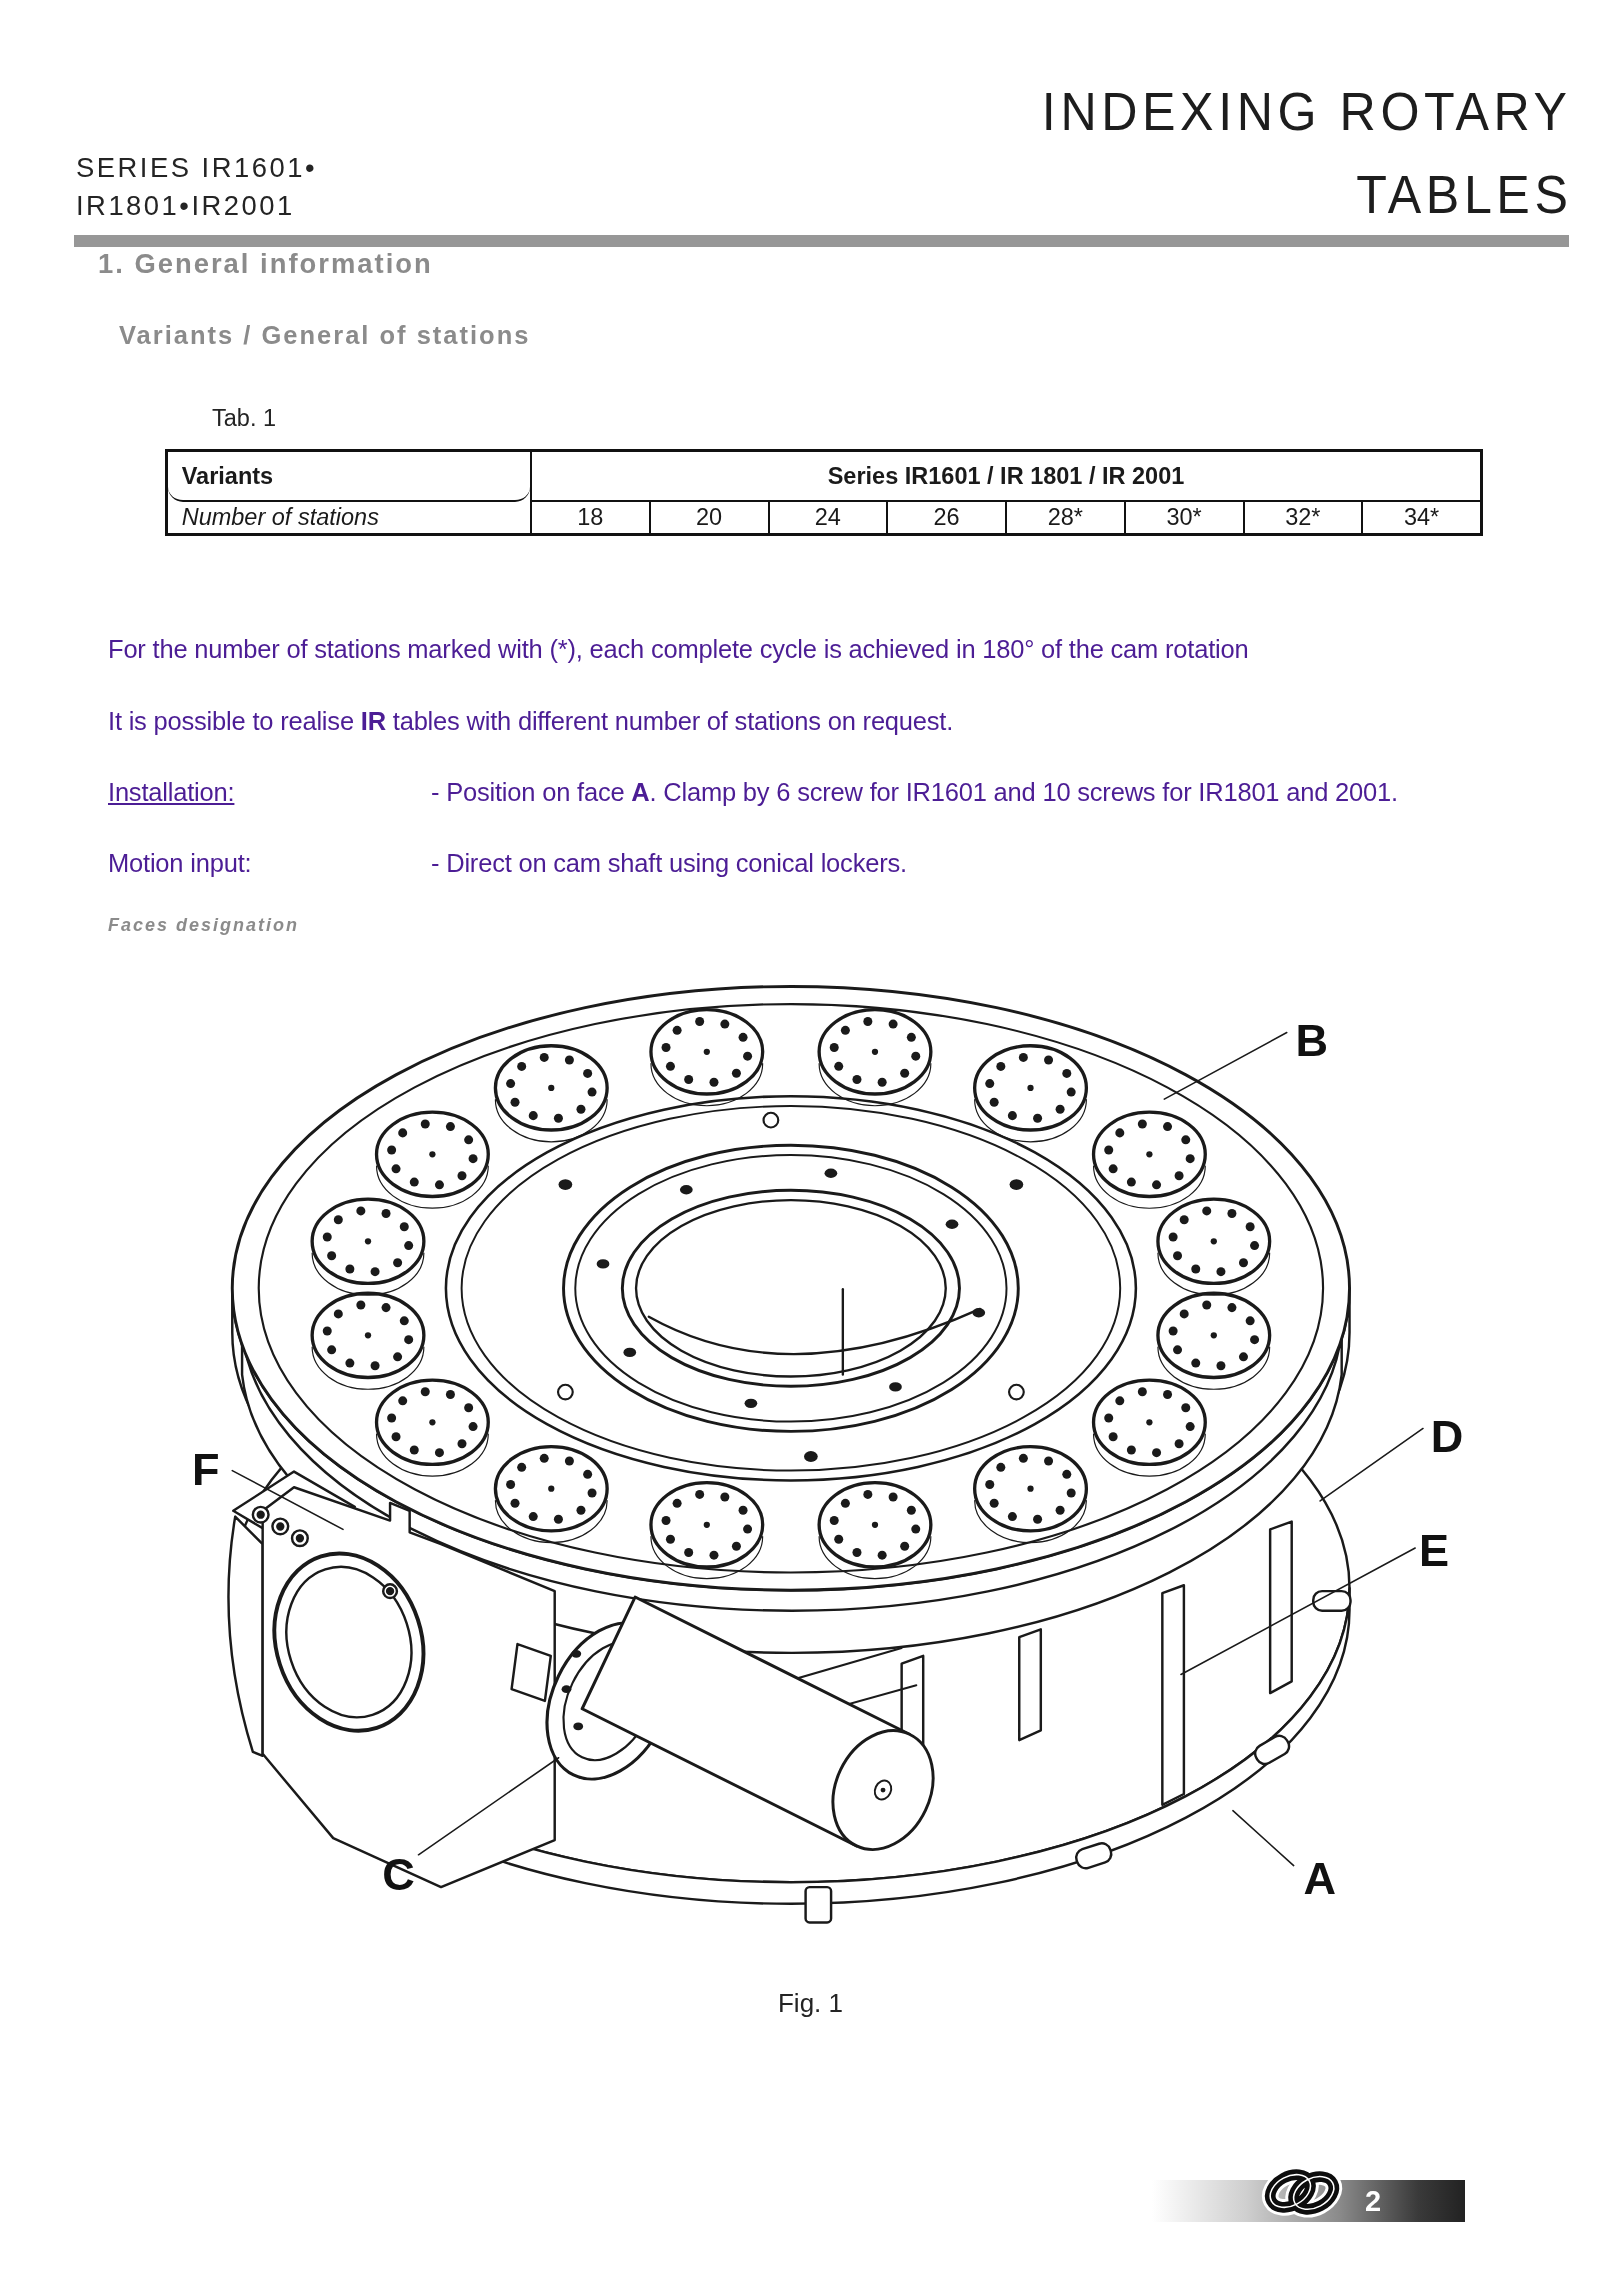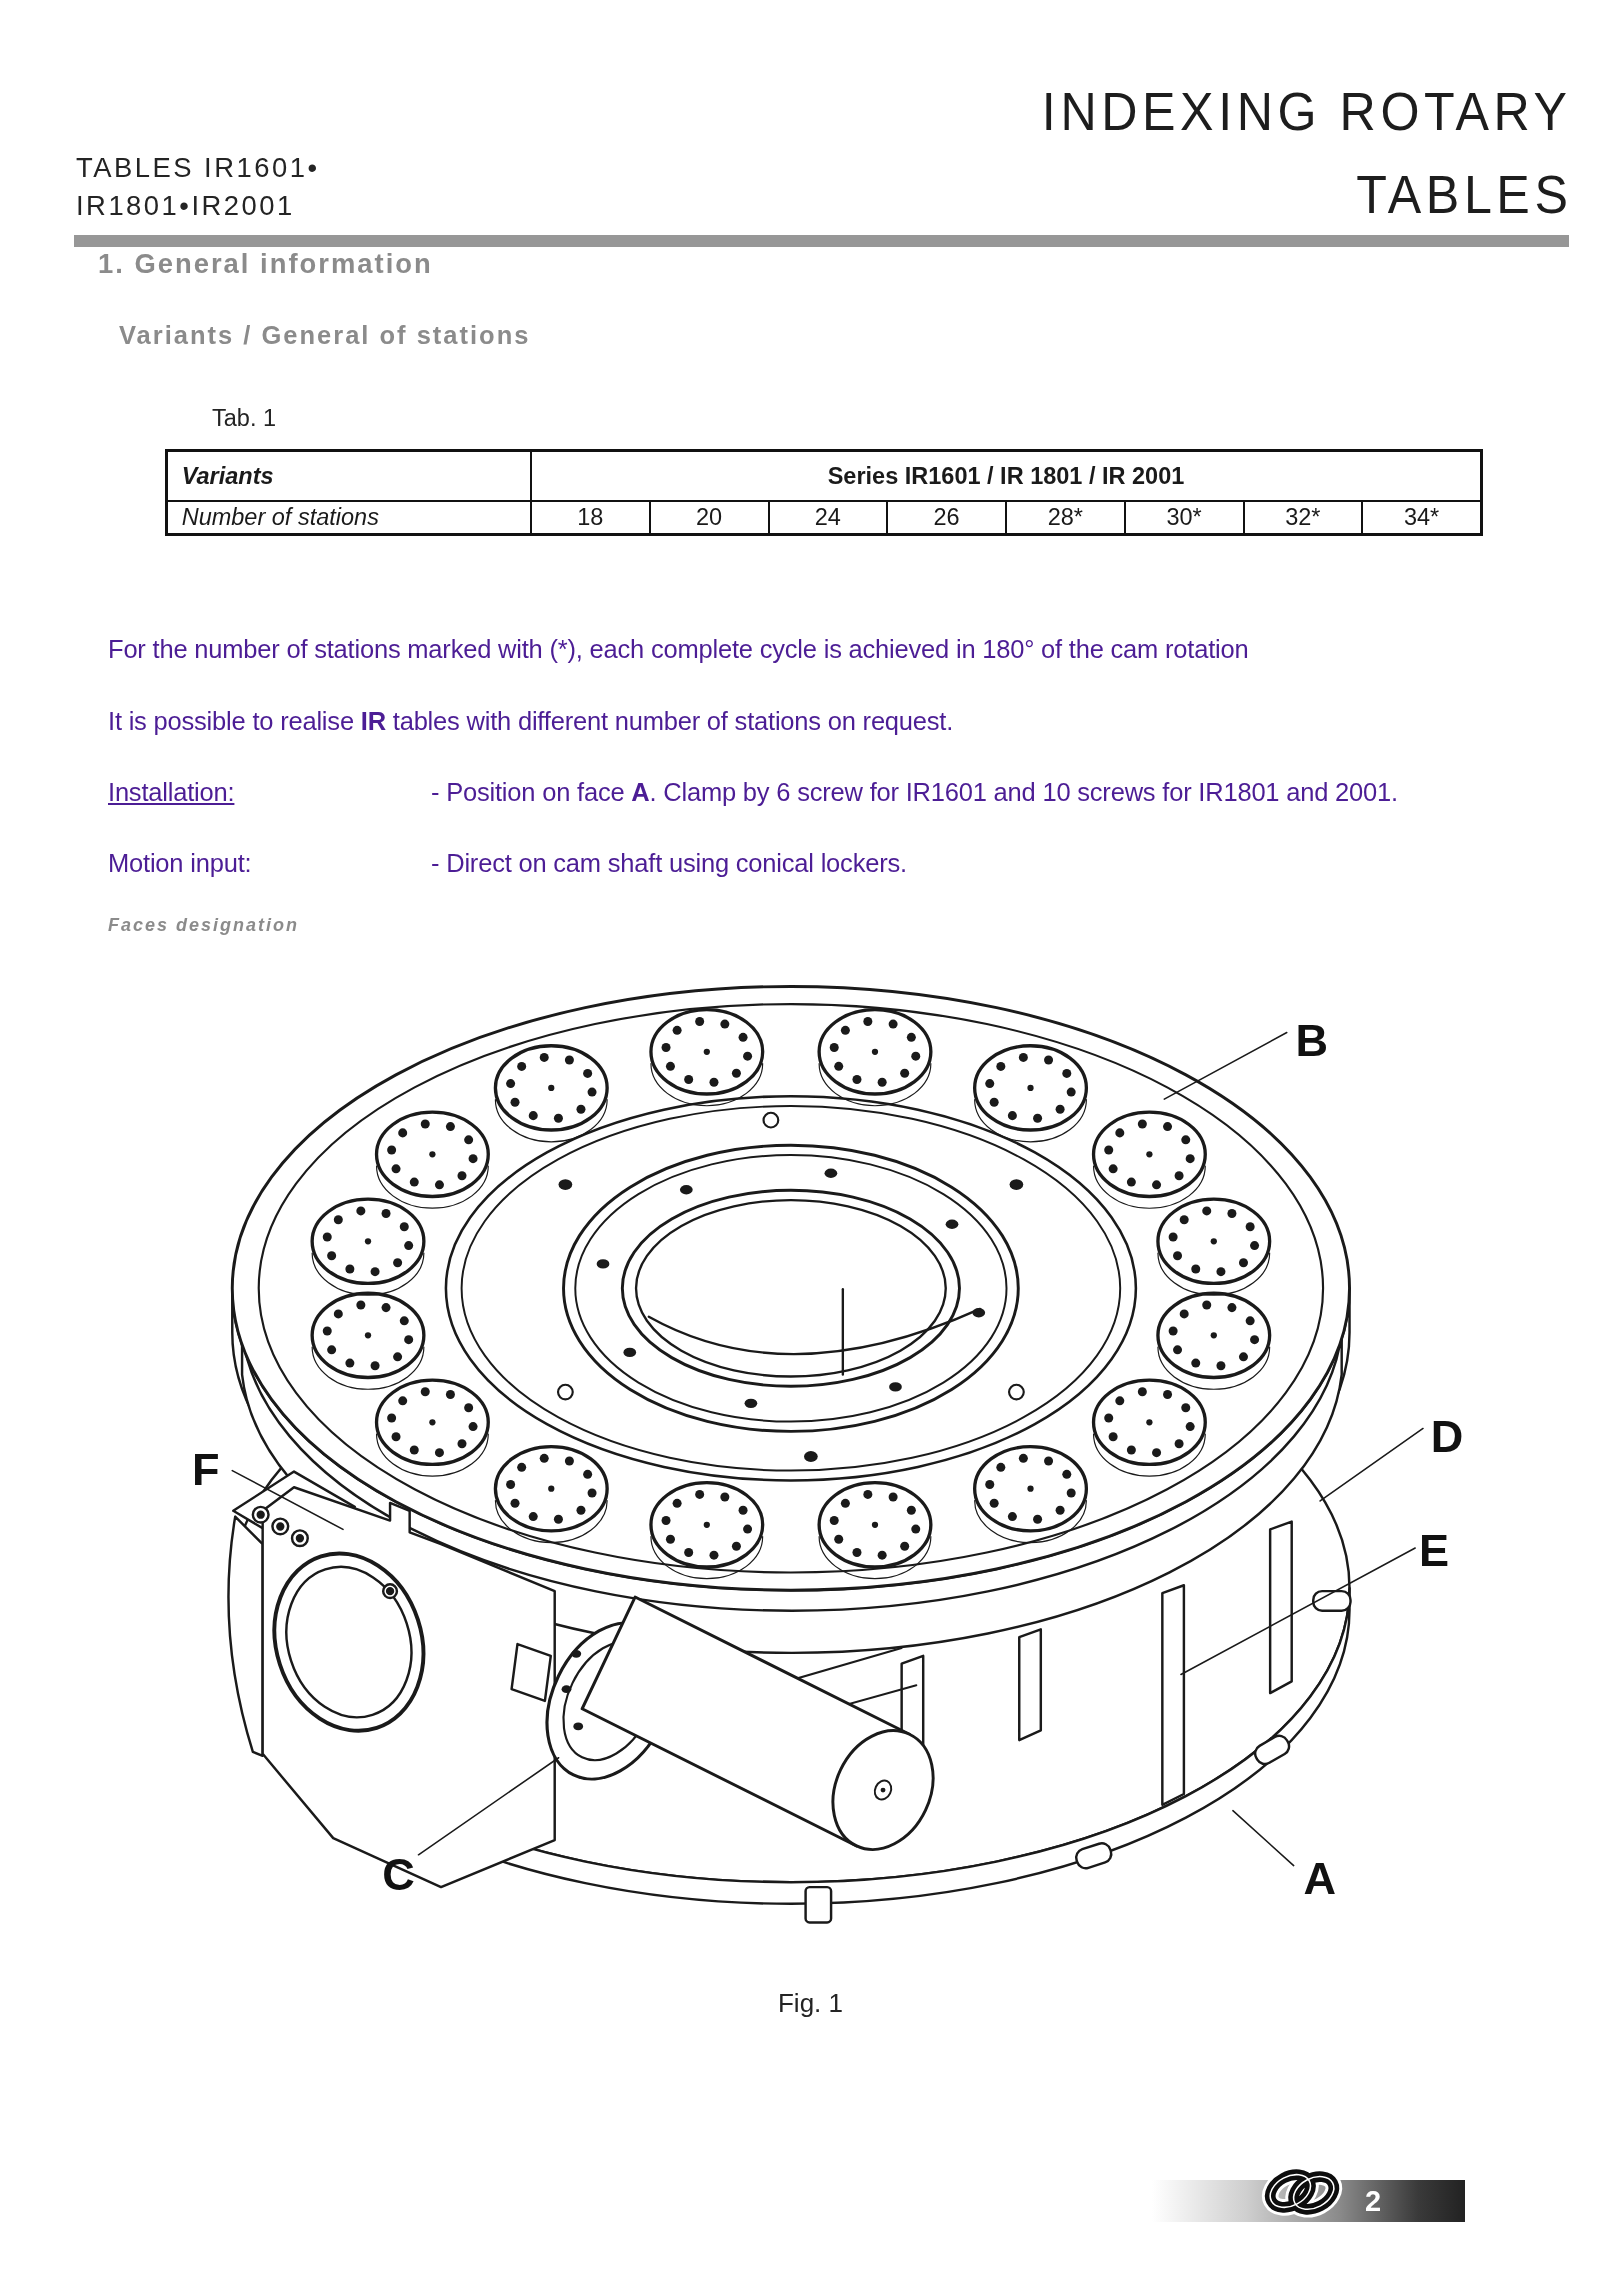--- a/index.html
+++ b/index.html
@@ -18,34 +18,34 @@
   .tab-caption{font-size:23.5px;color:#242424;margin-left:16px;}
   .var-table{
     border:3.9px solid #111;display:grid;
     grid-template-columns:362px repeat(8,1fr);
     grid-template-rows:50px 31px;background:#fff;
   }
   .var-table .cell{display:flex;align-items:center;justify-content:center;
     font-size:23.5px;color:#1a1a1a;border-left:2.9px solid #111;}
   .var-table .cell.first{border-left:none;justify-content:flex-start;padding-left:13.7px;}
   .var-table .row1{border-bottom:2.9px solid #111;}
-  .variants-label{font-size:30px;font-weight:bold;font-style:italic;}
+  .variants-label{font-size:30px;font-weight:bold;border-radius:15px;}
   .series-header{font-size:24.5px;grid-column:2 / span 8;}
   .stations-label{font-size:23.5px;font-weight:normal;font-style:italic;}
   .fig-caption{font-size:26px;color:#242424;text-align:center;}
   .footer-bar{background:linear-gradient(90deg,#ffffff 0%,#cfcfcf 30%,#8a8a8a 60%,#3a3a3a 85%,#222222 100%);}
   .page-num{font-size:29px;font-weight:bold;color:#ffffff;}
   svg text.fig-label{font-family:"Liberation Sans",sans-serif;font-weight:bold;font-size:46px;fill:#111;}
 </style>
 </head>
 <body>
 
 <div class="page">
 
-  <div class="abs series-line" style="left:76px;top:152px;">TABLES IR1601•</div>
+  <div class="abs series-line" style="left:76px;top:152px;">SERIES IR1601•</div>
   <div class="abs series-line" style="left:76px;top:190px;">IR1801•IR2001</div>
   <div class="abs doc-title" style="right:49px;top:80px;">INDEXING ROTARY</div>
   <div class="abs doc-title" style="right:49px;top:163px;">TABLES</div>
   <div class="abs gray-rule" style="left:74px;top:235px;width:1495px;height:11.8px;"></div>
 
   <div class="abs gray-head" style="left:98px;top:248px;font-size:27.4px;">1. General information</div>
   <div class="abs gray-head" style="left:119px;top:321px;font-size:25.5px;">Variants / General of stations</div>
 
   <div class="abs tab-caption" style="left:196px;top:405px;">Tab. 1</div>
   <div class="abs var-table" style="left:165px;top:449px;width:1312px;">

